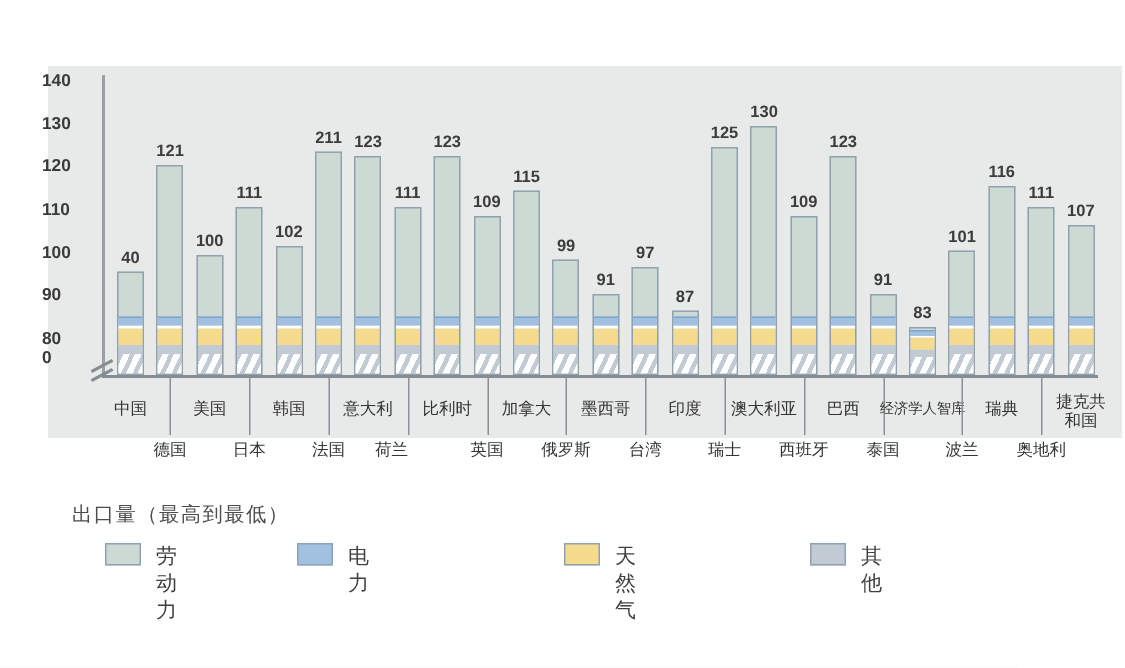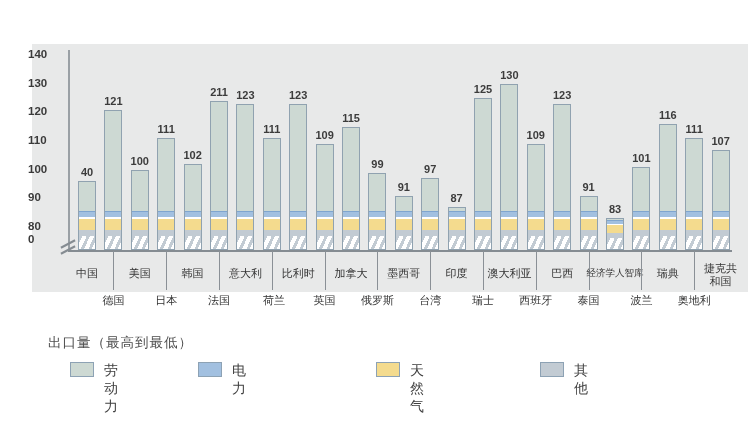--- a/index.html
+++ b/index.html
@@ -117,21 +117,21 @@
       <div class="val" style="left: 225.4px; top: 88.7px;">123</div>
       <div class="cty" style="left: 215.4px; width: 60px; top: 267px;">意大利</div>
       <div class="bar" style="left: 262.8px; top: 138.1px; width: 18px; height: 111.9px;">
         <div class="seg seg-hatch" style="bottom: 0px; height: 13px;"></div>
         <div class="seg seg-other" style="bottom: 13px; height: 6px;"></div>
         <div class="seg seg-gas" style="bottom: 19px; height: 11px;"></div>
         <div class="seg seg-gap" style="bottom: 30px; height: 2px;"></div>
         <div class="seg seg-elec" style="bottom: 32px; height: 6px;"></div>
       </div>
       <div class="val" style="left: 251.8px; top: 123.1px;">111</div>
-      <div class="cty" style="left: 244px; width: 60px; top: 294px;">荷兰</div>
+      <div class="cty" style="left: 231px; width: 60px; top: 294px;">荷兰</div>
       <div class="divider" style="left: 271.8px; top: 251px; height: 39px;"></div>
       <div class="bar" style="left: 289.2px; top: 103.7px; width: 18px; height: 146.3px;">
         <div class="seg seg-hatch" style="bottom: 0px; height: 13px;"></div>
         <div class="seg seg-other" style="bottom: 13px; height: 6px;"></div>
         <div class="seg seg-gas" style="bottom: 19px; height: 11px;"></div>
         <div class="seg seg-gap" style="bottom: 30px; height: 2px;"></div>
         <div class="seg seg-elec" style="bottom: 32px; height: 6px;"></div>
       </div>
       <div class="val" style="left: 278.2px; top: 88.7px;">123</div>
       <div class="cty" style="left: 268.2px; width: 60px; top: 267px;">比利时</div>

